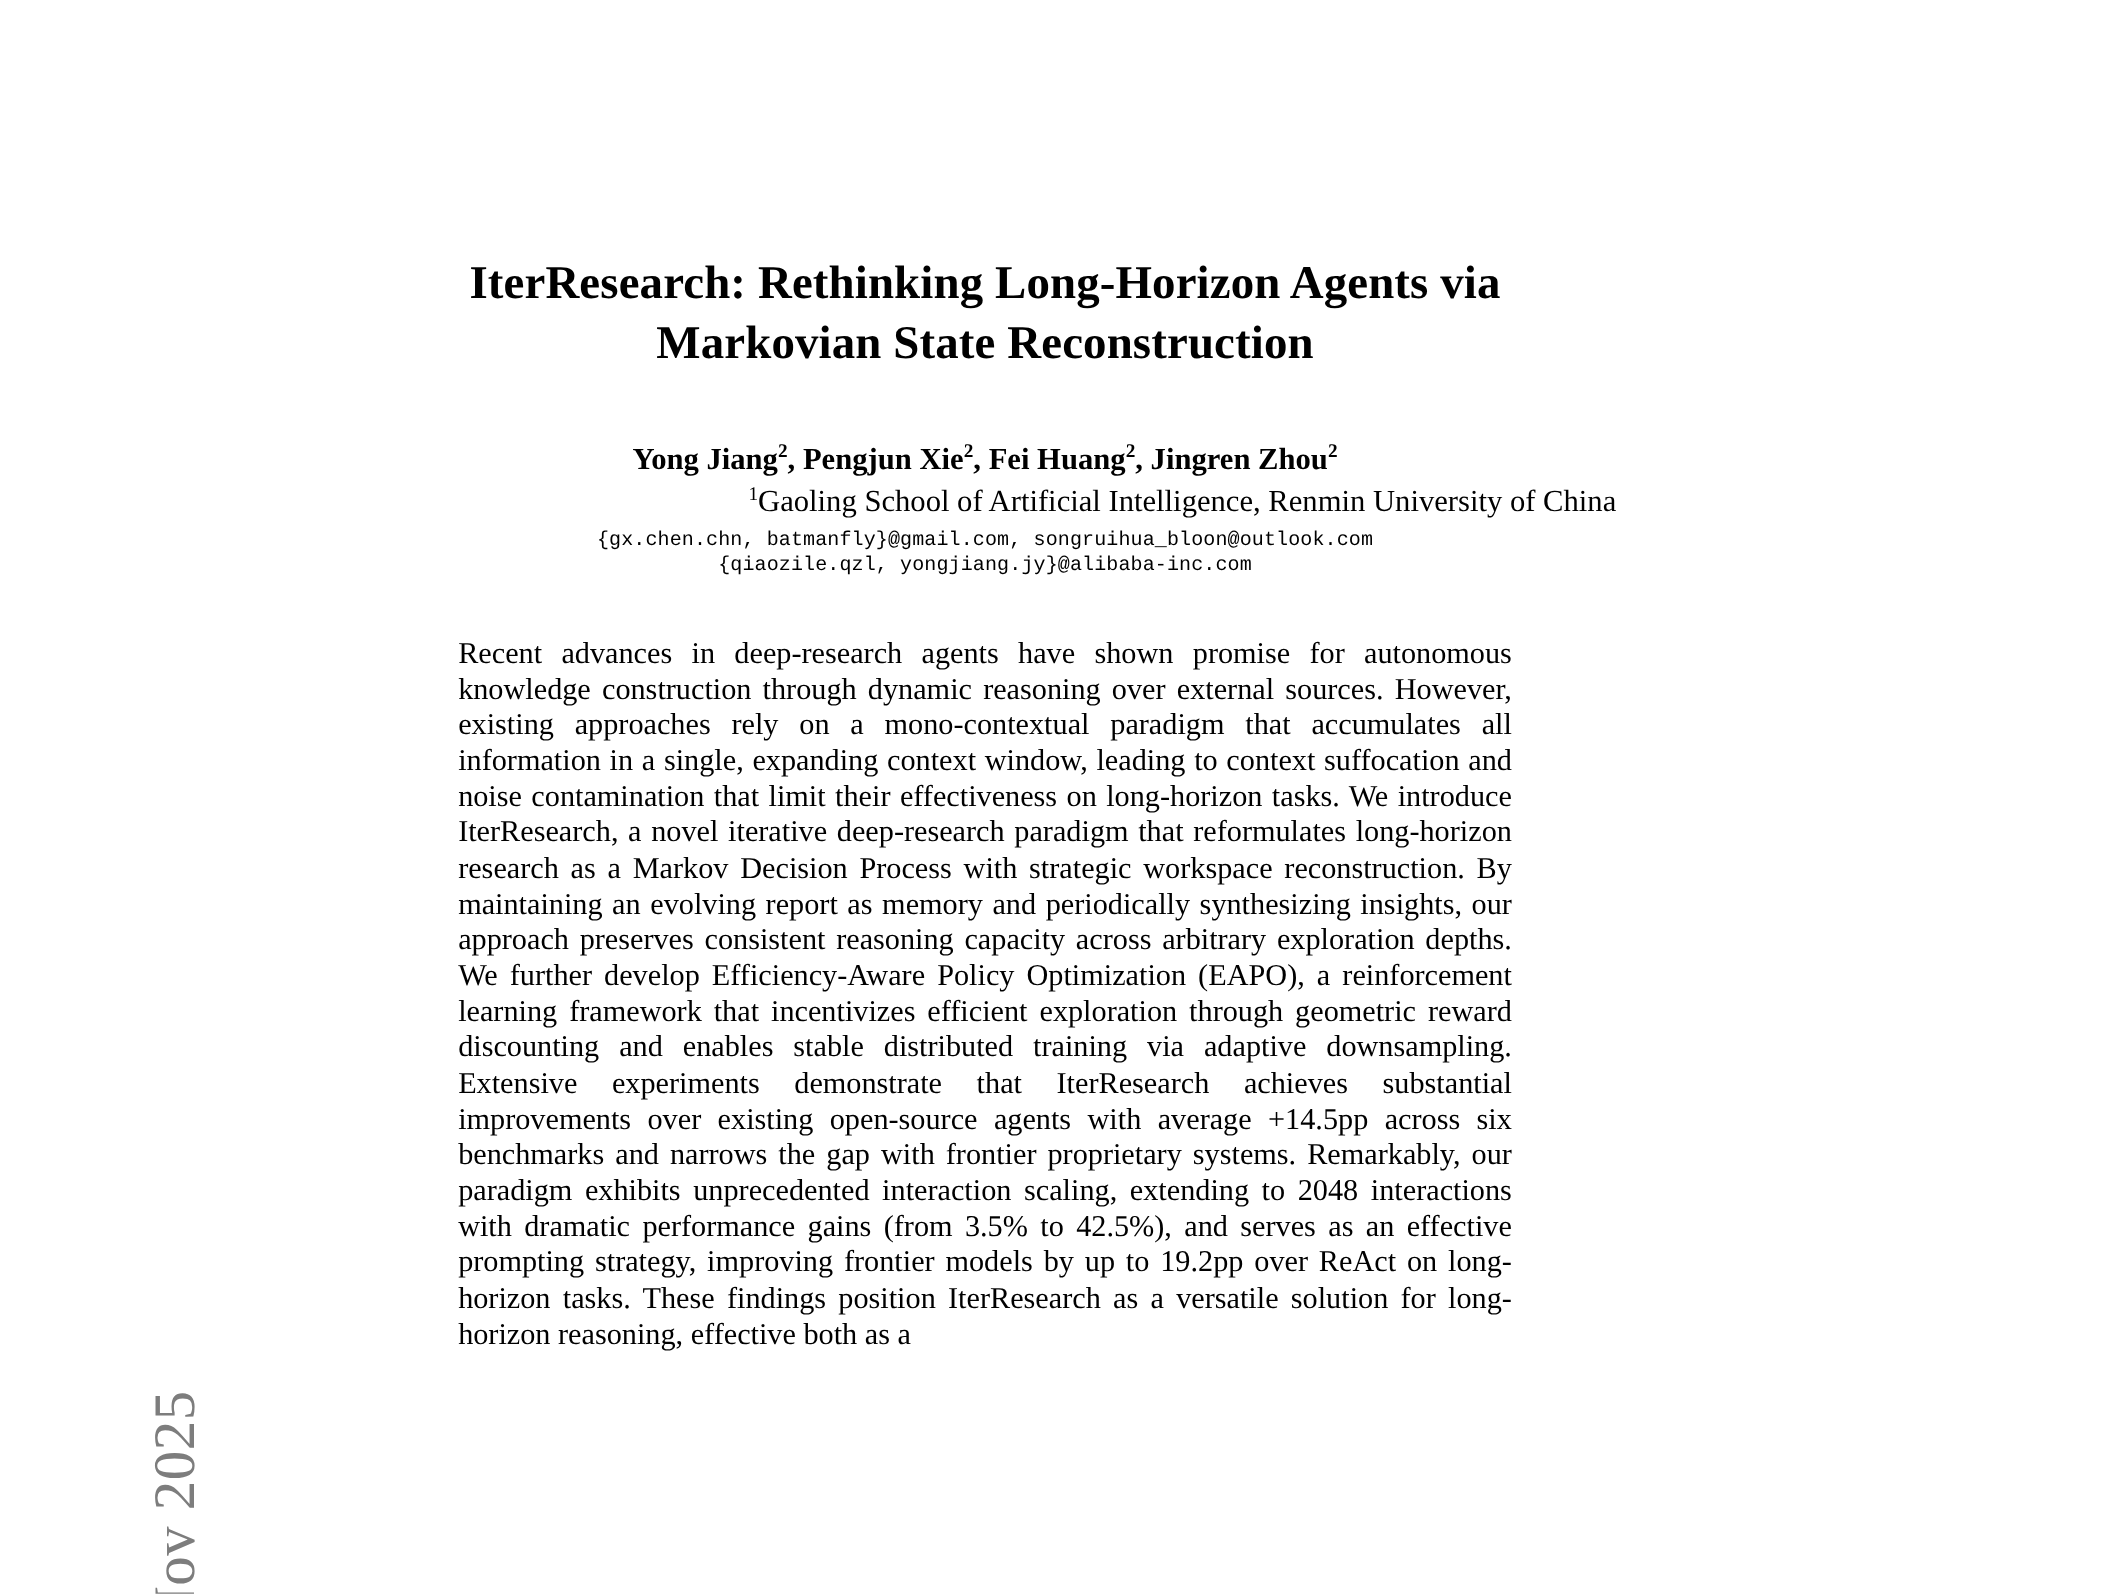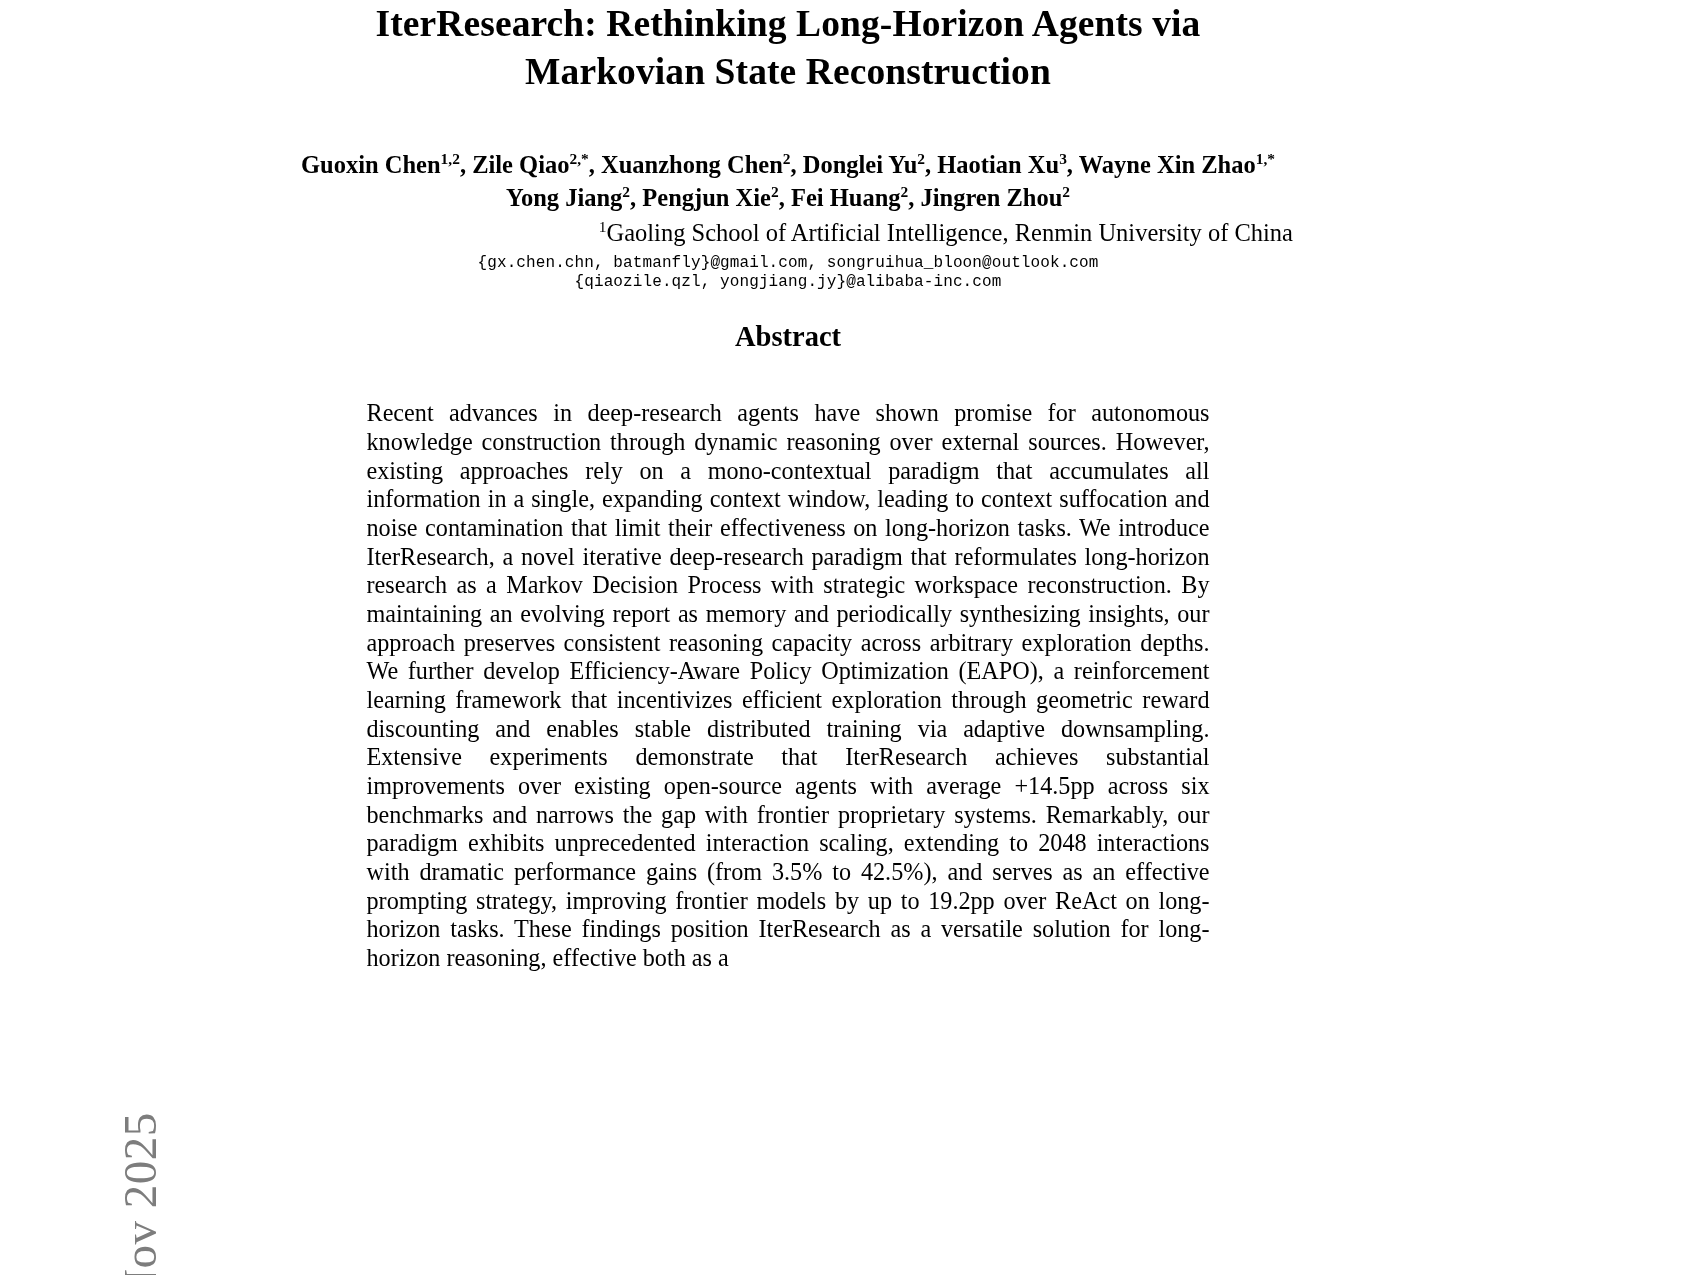--- a/index.html
+++ b/index.html
@@ -50,20 +50,21 @@
 
   .content {
     position: absolute;
     left: 283px;
     top: 0px;
     width: 1010px;
   }
 
   .paper-title {
     margin: 0;
+    padding-top: 203px;
     font-size: 37.5px;
     font-weight: bold;
     line-height: 1.28;
     text-align: center;
     letter-spacing: 0.1px;
   }
 
   .authors {
     margin: 0;
     padding-top: 52px;
@@ -133,33 +134,31 @@
     <div class="arxiv-stamp-text">7327v1  [cs.AI]  10 Nov 2025</div>
   </div>
 
   <div class="content">
 
     <h1 class="paper-title">
       <span>IterResearch: Rethinking Long-Horizon Agents via Markovian State Reconstruction</span>
     </h1>
 
     <div class="authors">
-      <span class="aline">Guoxin Chen<sup>1,2</sup>, Zile Qiao<sup>2,*</sup>, Xuanzhong Chen<sup>2</sup>, Donglei Yu<sup>2</sup>, Haotian Xu<sup>3</sup>, Wayne Xin Zhao<sup>1,*</sup></span>
       <span class="aline">Yong Jiang<sup>2</sup>, Pengjun Xie<sup>2</sup>, Fei Huang<sup>2</sup>, Jingren Zhou<sup>2</sup></span>
     </div>
 
     <div class="affiliations">
       <span class="affline"><sup>1</sup>Gaoling School of Artificial Intelligence, Renmin University of China</span>
     </div>
 
     <div class="emails">
       <span class="eline">{gx.chen.chn, batmanfly}@gmail.com, songruihua_bloon@outlook.com</span>
       <span class="eline">{qiaozile.qzl, yongjiang.jy}@alibaba-inc.com</span>
     </div>
 
-    <h2 class="abstract-heading">Abstract</h2>
 
     <div class="abstract-wrap">
       <p class="abstract-body">Recent advances in deep-research agents have shown promise for autonomous knowledge construction through dynamic reasoning over external sources. However, existing approaches rely on a mono-contextual paradigm that accumulates all information in a single, expanding context window, leading to context suffocation and noise contamination that limit their effectiveness on long-horizon tasks. We introduce IterResearch, a novel iterative deep-research paradigm that reformulates long-horizon research as a Markov Decision Process with strategic workspace reconstruction. By maintaining an evolving report as memory and periodically synthesizing insights, our approach preserves consistent reasoning capacity across arbitrary exploration depths. We further develop Efficiency-Aware Policy Optimization (EAPO), a reinforcement learning framework that incentivizes efficient exploration through geometric reward discounting and enables stable distributed training via adaptive downsampling. Extensive experiments demonstrate that IterResearch achieves substantial improvements over existing open-source agents with average +14.5pp across six benchmarks and narrows the gap with frontier proprietary systems. Remarkably, our paradigm exhibits unprecedented interaction scaling, extending to 2048 interactions with dramatic performance gains (from 3.5% to 42.5%), and serves as an effective prompting strategy, improving frontier models by up to 19.2pp over ReAct on long-horizon tasks. These findings position IterResearch as a versatile solution for long-horizon reasoning, effective both as a</p>
     </div>
 
   </div>
 </div>
 
 </body></html>

